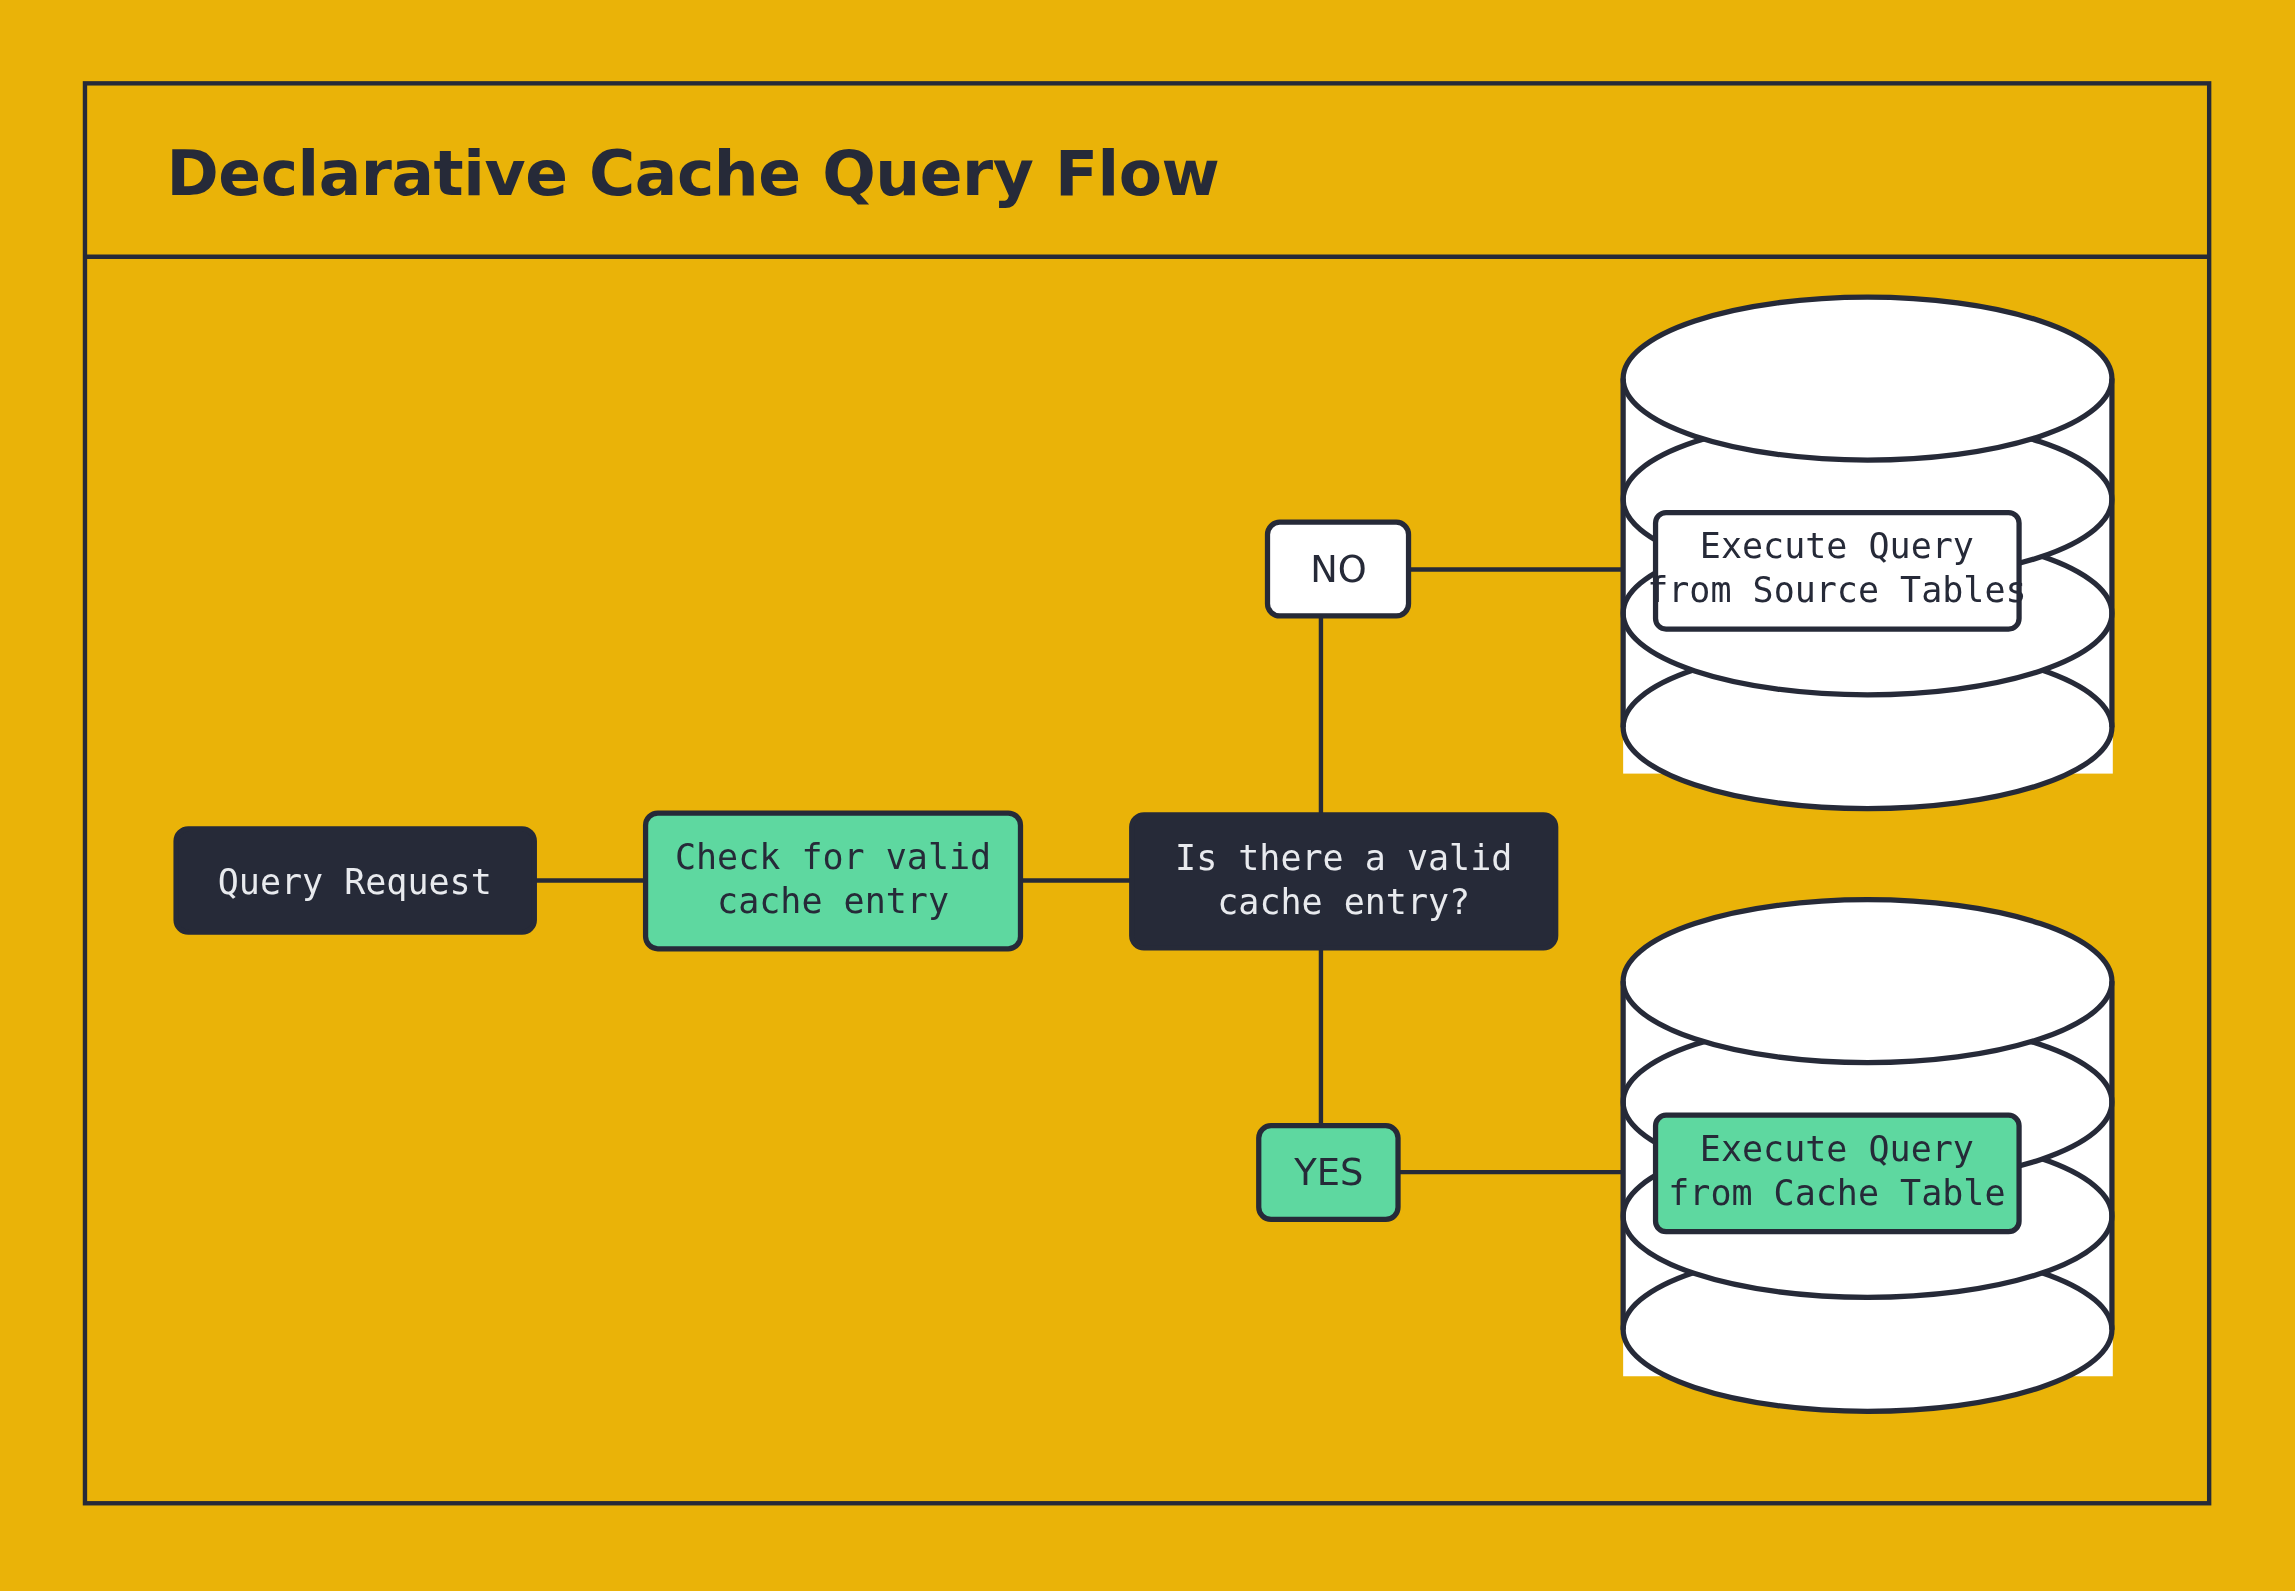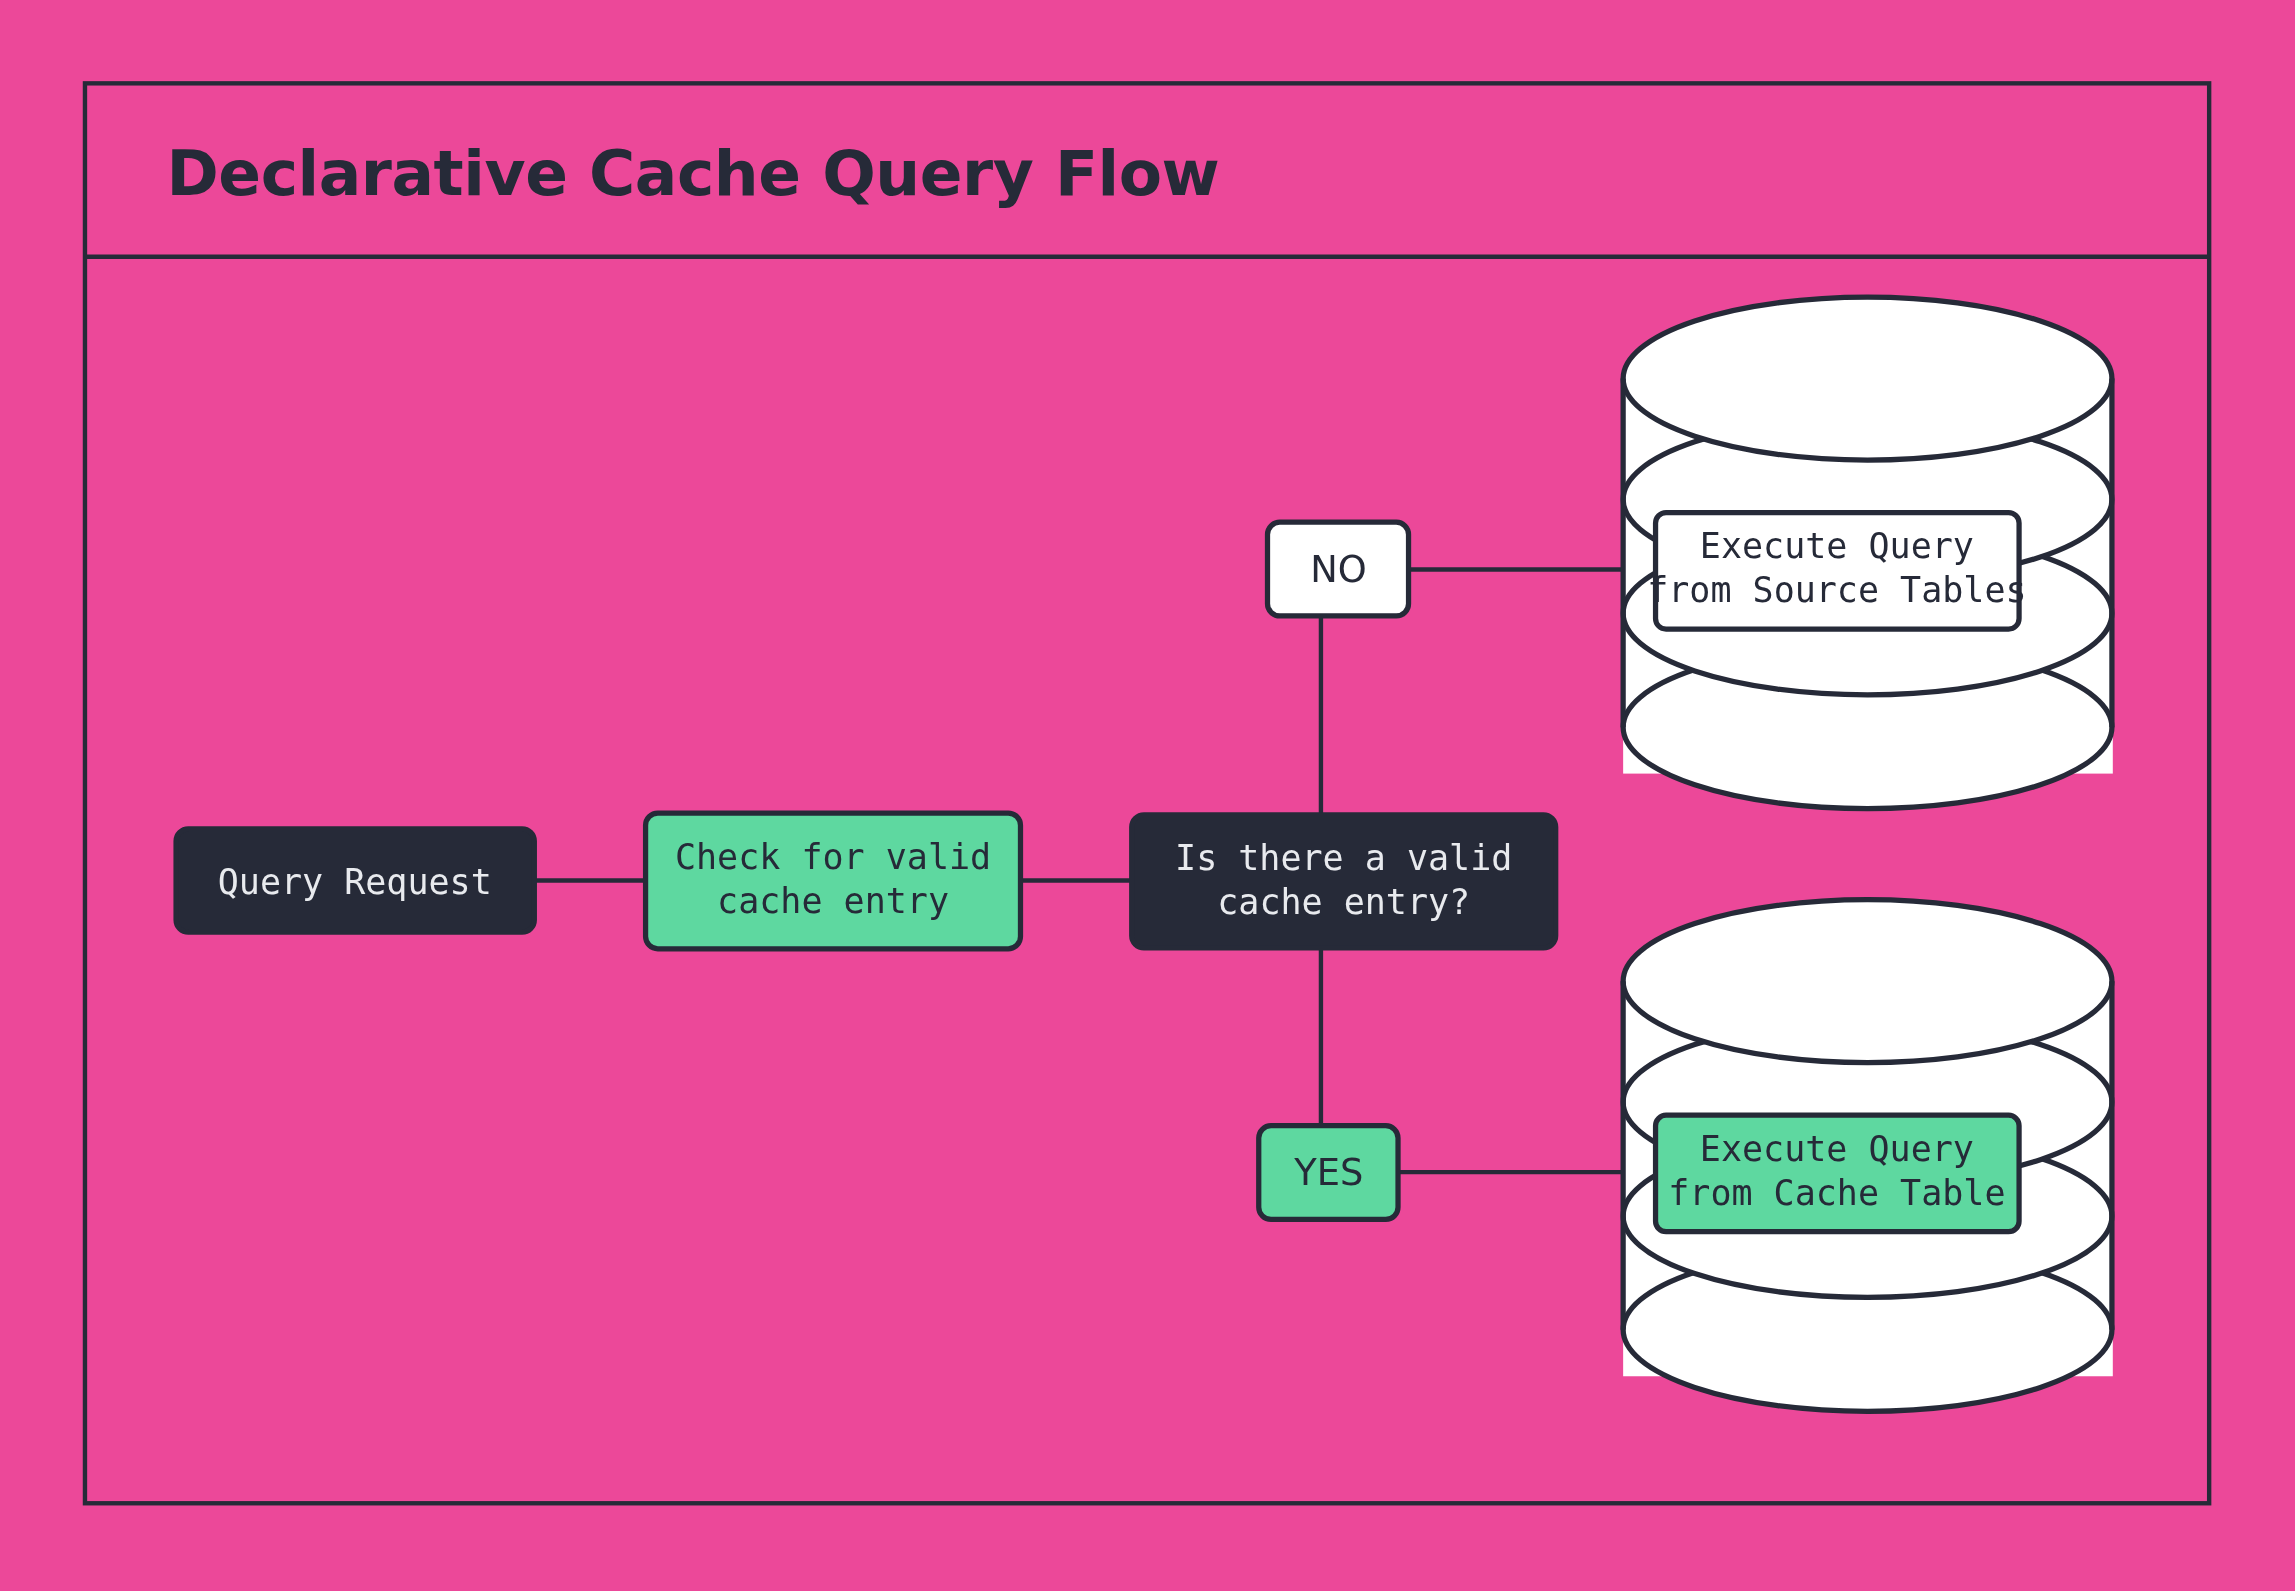--- a/index.html
+++ b/index.html
@@ -10,21 +10,21 @@
   body {
     width: 2295px;
     height: 1591px;
     font-family: "Liberation Sans", sans-serif;
     overflow: hidden;
   }
   #diagram-root {
     position: relative;
     width: 2295px;
     height: 1591px;
-    background: #ec4899;
+    background: #eab308;
   }
   svg.diagram-canvas {
     position: absolute;
     left: 0;
     top: 0;
     width: 2295px;
     height: 1591px;
     display: block;
   }
   .frame-rect {

